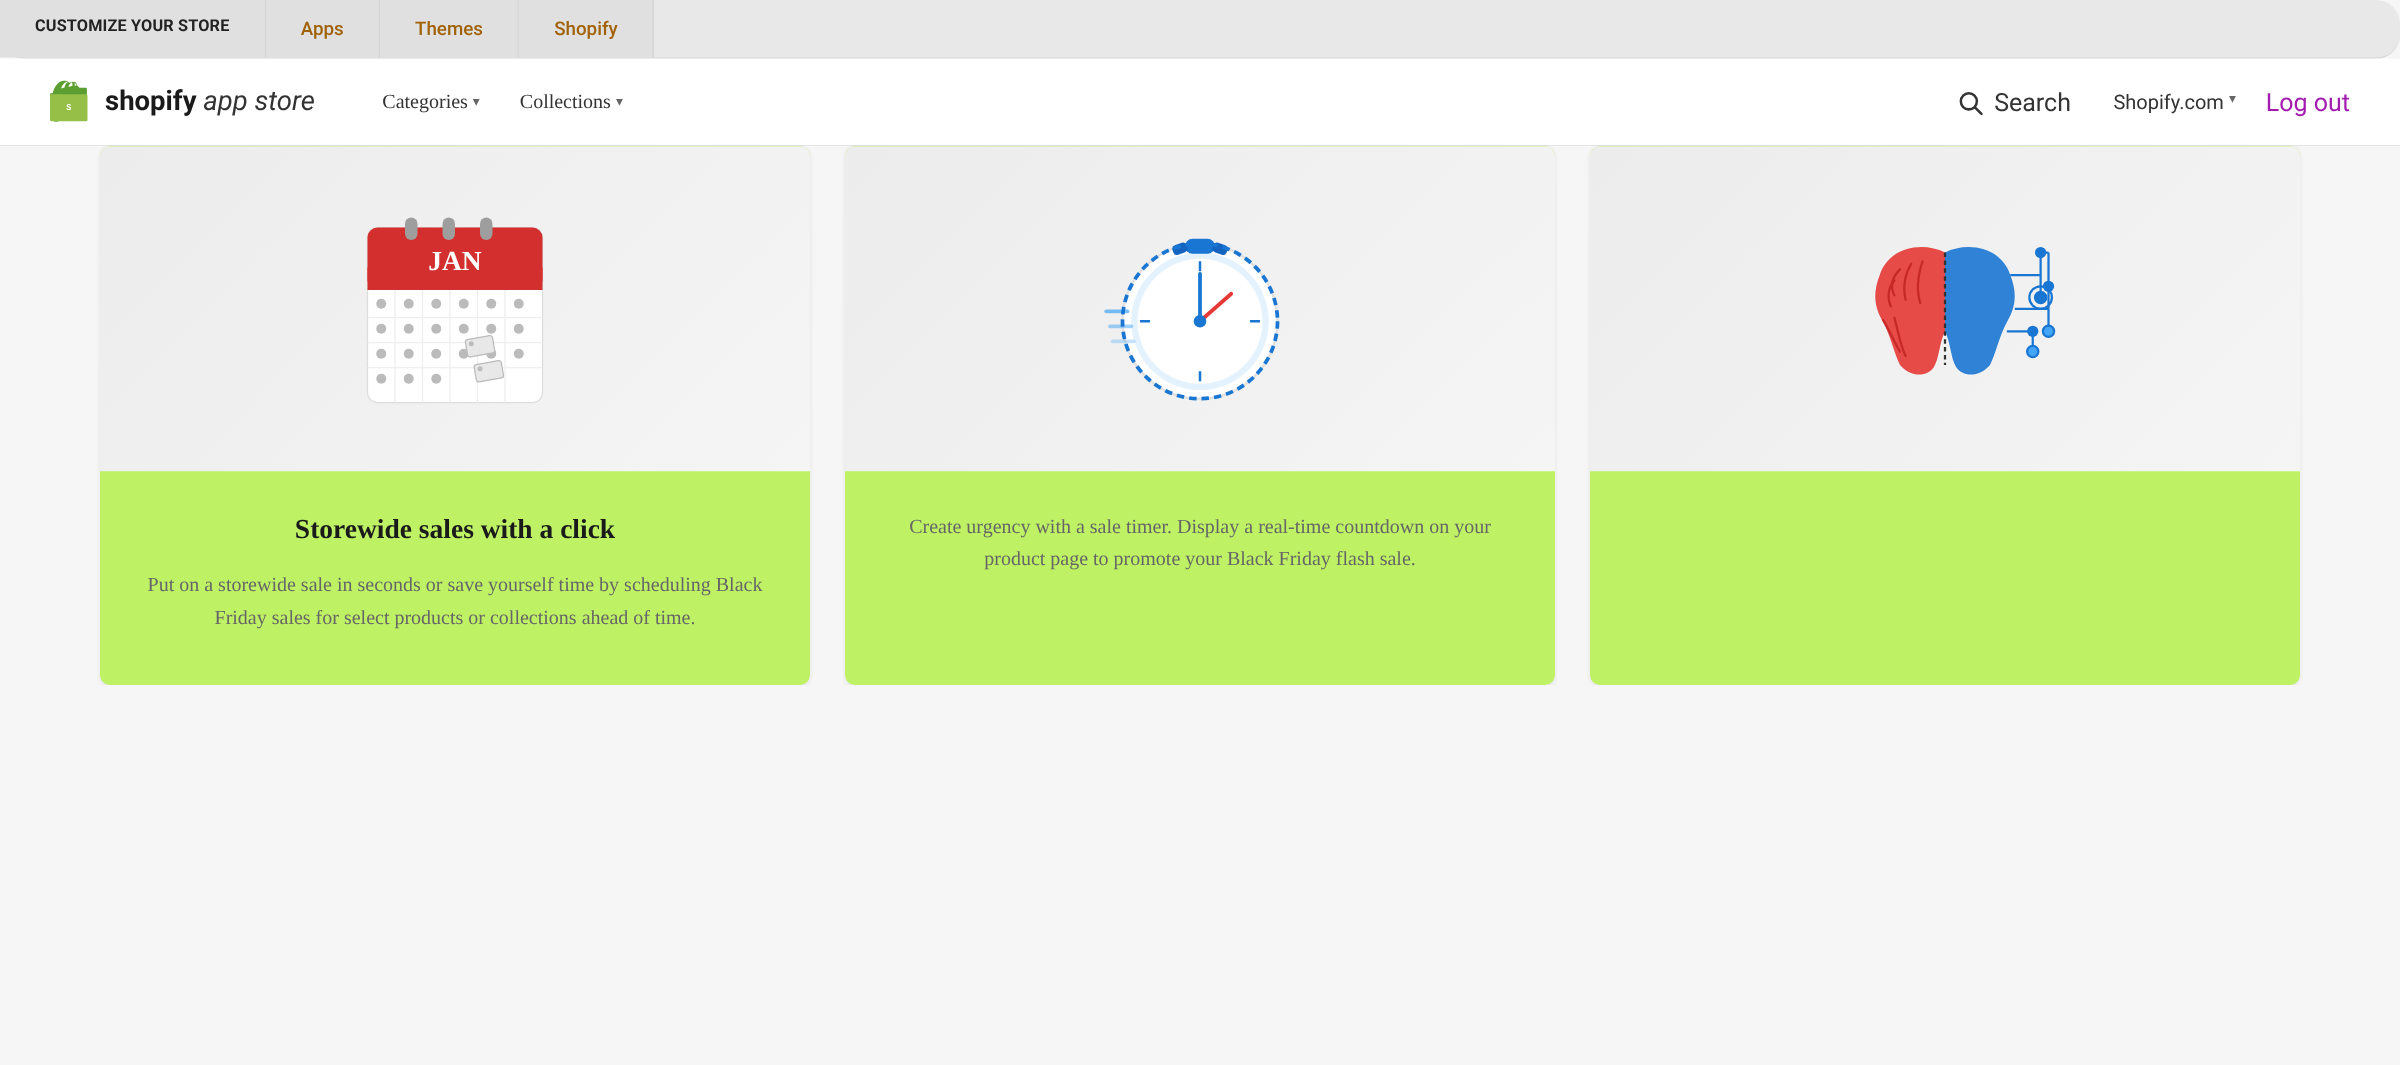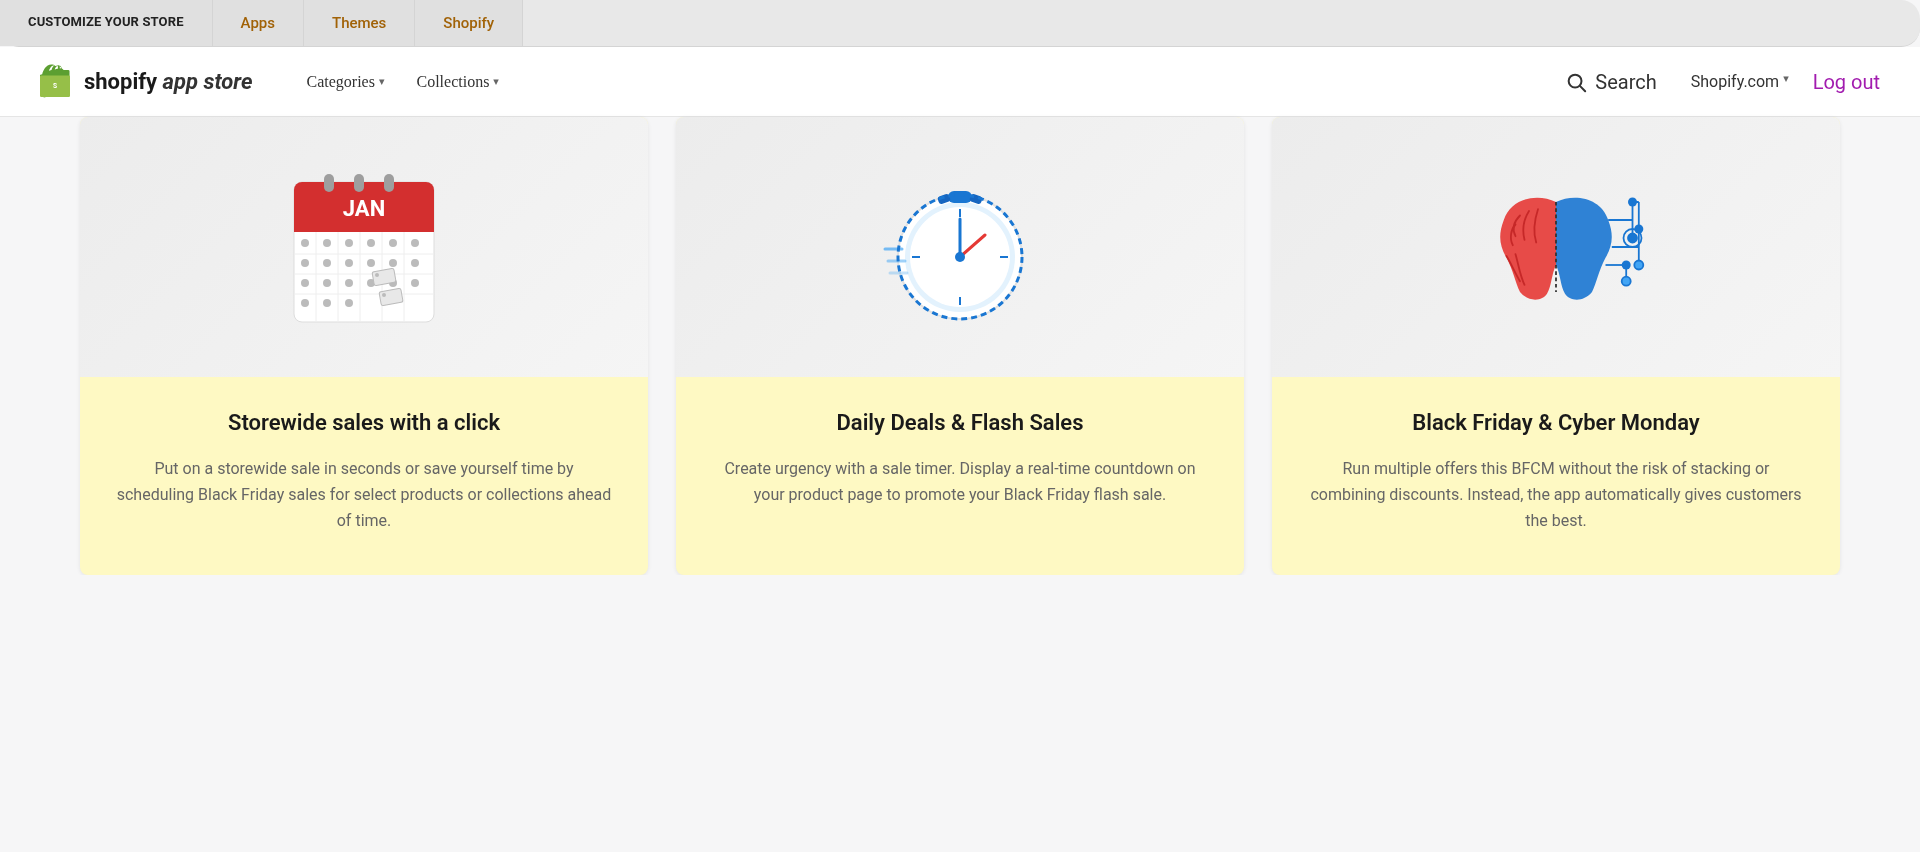--- a/index.html
+++ b/index.html
@@ -51,21 +51,21 @@
     .logo-text {
       font-size: 22px;
       color: #333;
     }
     .logo-text span.shopify-word {
       font-weight: 700;
       color: #1a1a1a;
     }
     .logo-text span.app-store {
       font-style: italic;
-      font-weight: 700;
+      font-weight: 400;
       color: #333;
     }
 
     .nav-links {
       display: flex;
       align-items: flex-start;
       gap: 4px;
       flex: 1;
       font-family: Liberation Serif, serif;
     }
@@ -129,24 +129,25 @@
     }
 
     .cards-grid {
       display: grid;
       grid-template-columns: 1fr 1fr 1fr;
       gap: 28px;
       padding-top: 0;
     }
 
     .card {
-      background: #fef9c3;
+      background: #bef264;
       border-radius: 8px;
       overflow: hidden;
       box-shadow: 0 1px 4px rgba(0,0,0,0.08);
+      font-family: Liberation Serif, serif;
     }
 
     .card-image-area {
       background: linear-gradient(135deg, #ececec 0%, #f5f5f5 100%);
       display: flex;
       align-items: center;
       justify-content: center;
       height: 260px;
       padding: 20px;
     }
@@ -331,21 +332,20 @@
           <line x1="80" y1="90" x2="80" y2="52" stroke="#1976d2" stroke-width="3" stroke-linecap="round"></line>
 
           <line x1="80" y1="90" x2="105" y2="68" stroke="#e53935" stroke-width="3" stroke-linecap="round"></line>
 
           <circle cx="80" cy="90" r="5" fill="#1976d2"></circle>
 
           <circle cx="80" cy="90" r="62" fill="none" stroke="#1976d2" stroke-width="3" stroke-dasharray="6 4"></circle>
         </svg>
       </div>
       <div class="card-body">
-        <div class="card-title">Daily Deals &amp; Flash Sales</div>
         <div class="card-desc">Create urgency with a sale timer. Display a real-time countdown on your product page to promote your Black Friday flash sale.</div>
       </div>
     </div>
 
     <div class="card">
       <div class="card-image-area">
         <svg class="brain-icon" viewBox="0 0 200 160" xmlns="http://www.w3.org/2000/svg">
 
           <path d="M100 30 C80 20, 50 25, 42 50 C35 68, 38 80, 45 92 C52 105, 55 120, 60 130 C70 142, 85 140, 90 132 C95 124, 95 110, 100 100 L100 30Z" fill="#e53935" opacity="0.9"></path>
 
@@ -377,20 +377,16 @@
 
           <line x1="185" y1="30" x2="192" y2="30" stroke="#1976d2" stroke-width="2"></line>
           <line x1="192" y1="30" x2="192" y2="60" stroke="#1976d2" stroke-width="2"></line>
 
           <circle cx="185" cy="70" r="10" fill="none" stroke="#1976d2" stroke-width="2"></circle>
           <circle cx="185" cy="70" r="5" fill="#1976d2"></circle>
 
           <line x1="100" y1="30" x2="100" y2="130" stroke="#333" stroke-width="2" stroke-dasharray="4 3"></line>
         </svg>
       </div>
-      <div class="card-body">
-        <div class="card-title">Black Friday &amp; Cyber Monday</div>
-        <div class="card-desc">Run multiple offers this BFCM without the risk of stacking or combining discounts. Instead, the app automatically gives customers the best.</div>
-      </div>
     </div>
 
   </div>
 </main>
 
 </body></html>

